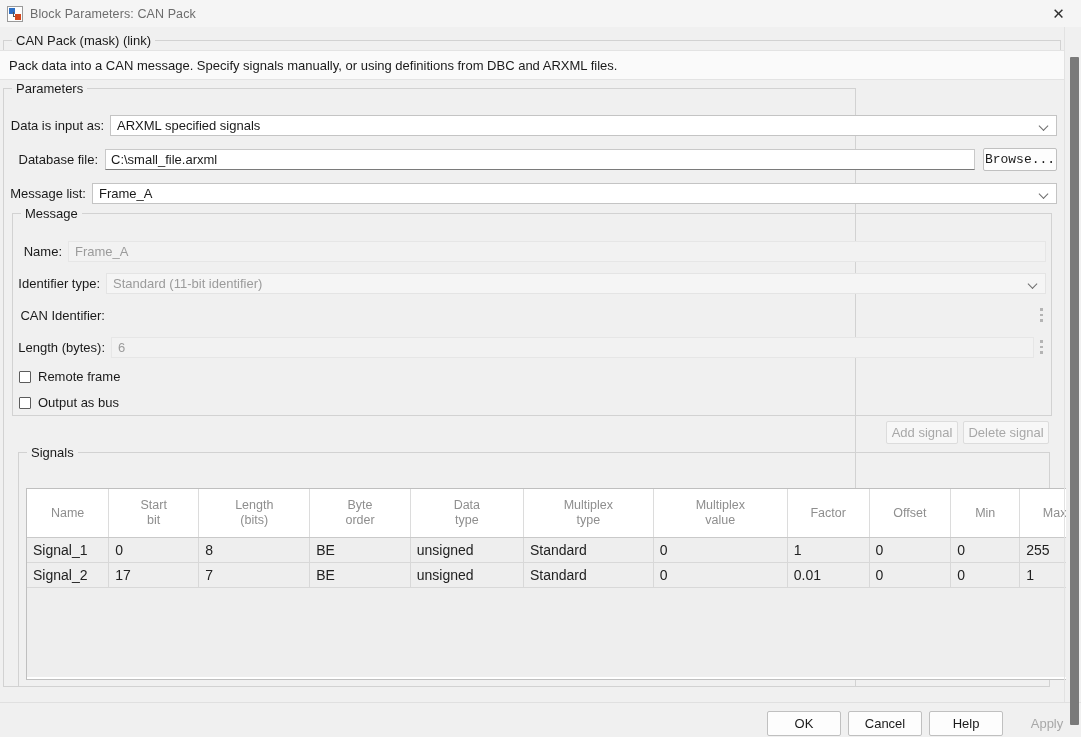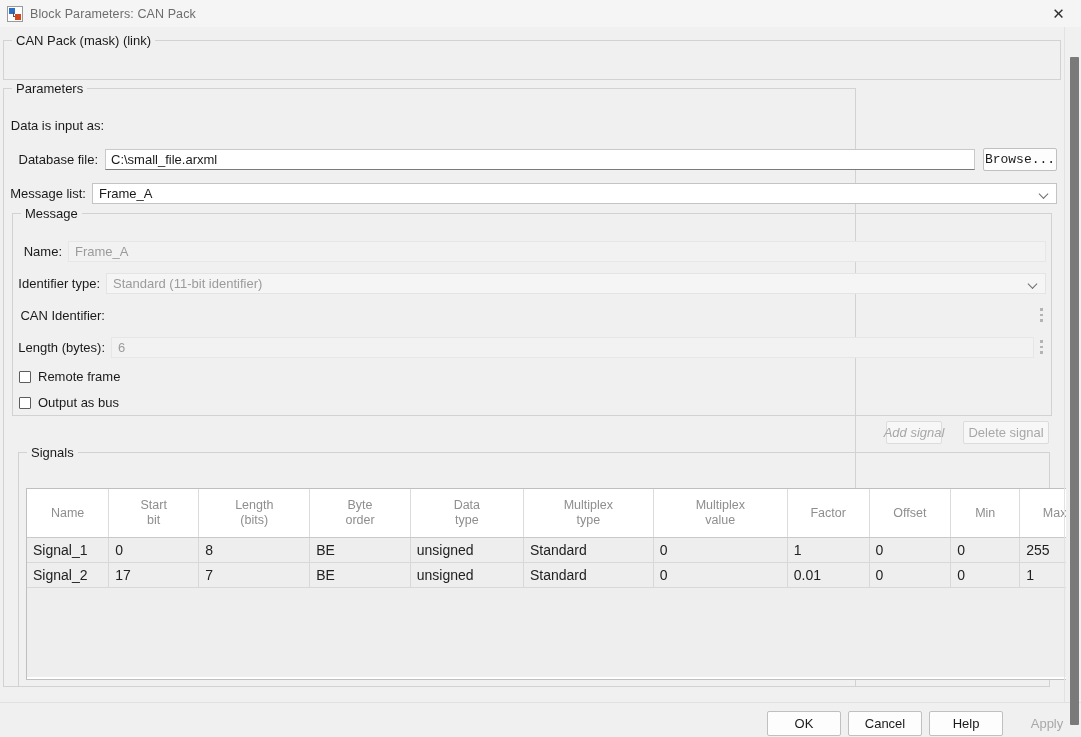--- a/index.html
+++ b/index.html
@@ -176,26 +176,33 @@
       <div class="blk-line"></div>
       <div class="blk-b"></div>
     </div>
     <span class="title-text">Block Parameters: CAN Pack</span>
     <div class="close-btn">✕</div>
   </div>
 
   <div class="group" style="left:3px; top:40px; width:1058px; height:40px;">
     <span class="legend">CAN Pack (mask) (link)</span>
   </div>
+  <div class="desc-panel">
+    <span>Pack data into a CAN message. Specify signals manually, or using definitions from DBC and ARXML files.</span>
+  </div>
 
   <div class="group" style="left:3px; top:88px; width:853px; height:599px;">
     <span class="legend">Parameters</span>
   </div>
 
   <div class="lbl right" style="left:0px; top:118px; width:104px;">Data is input as:</div>
+  <div class="combo" style="left:110px; top:115px; width:947px;">
+    <span>ARXML specified signals</span>
+    <span class="chev"></span>
+  </div>
 
   <div class="lbl right" style="left:0px; top:152px; width:98px;">Database file:</div>
   <div class="txt-underline" style="left:105px; top:149px; width:870px;">
     <span>C:\small_file.arxml</span>
   </div>
   <div class="btn" style="left:983px; top:148px; width:74px;font-family:Liberation Mono, monospace;">Browse...</div>
 
   <div class="lbl right" style="left:0px; top:186px; width:86px;">Message list:</div>
   <div class="combo" style="left:92px; top:183px; width:965px;">
     <span>Frame_A</span>
@@ -236,21 +243,21 @@
 
   <div class="cb-row" style="left:19px; top:369px;">
     <span class="cb-box"></span>
     <span class="cb-label">Remote frame</span>
   </div>
   <div class="cb-row" style="left:19px; top:395px;">
     <span class="cb-box"></span>
     <span class="cb-label">Output as bus</span>
   </div>
 
-  <div class="btn dim" style="left:886px; top:421px; width:56px;font-style:italic;">Add signal</div>
+  <div class="btn dim" style="left:886px; top:421px; width:72px;">Add signal</div>
   <div class="btn dim" style="left:963px; top:421px; width:86px;">Delete signal</div>
 
   <div class="group" style="left:18px; top:452px; width:1032px; height:235px;">
     <span class="legend">Signals</span>
   </div>
 
   <div class="tablewrap" style="left:26px; top:488px; width:1064px; height:192px;">
     <table class="sig">
       <colgroup>
         <col style="width:78px">

